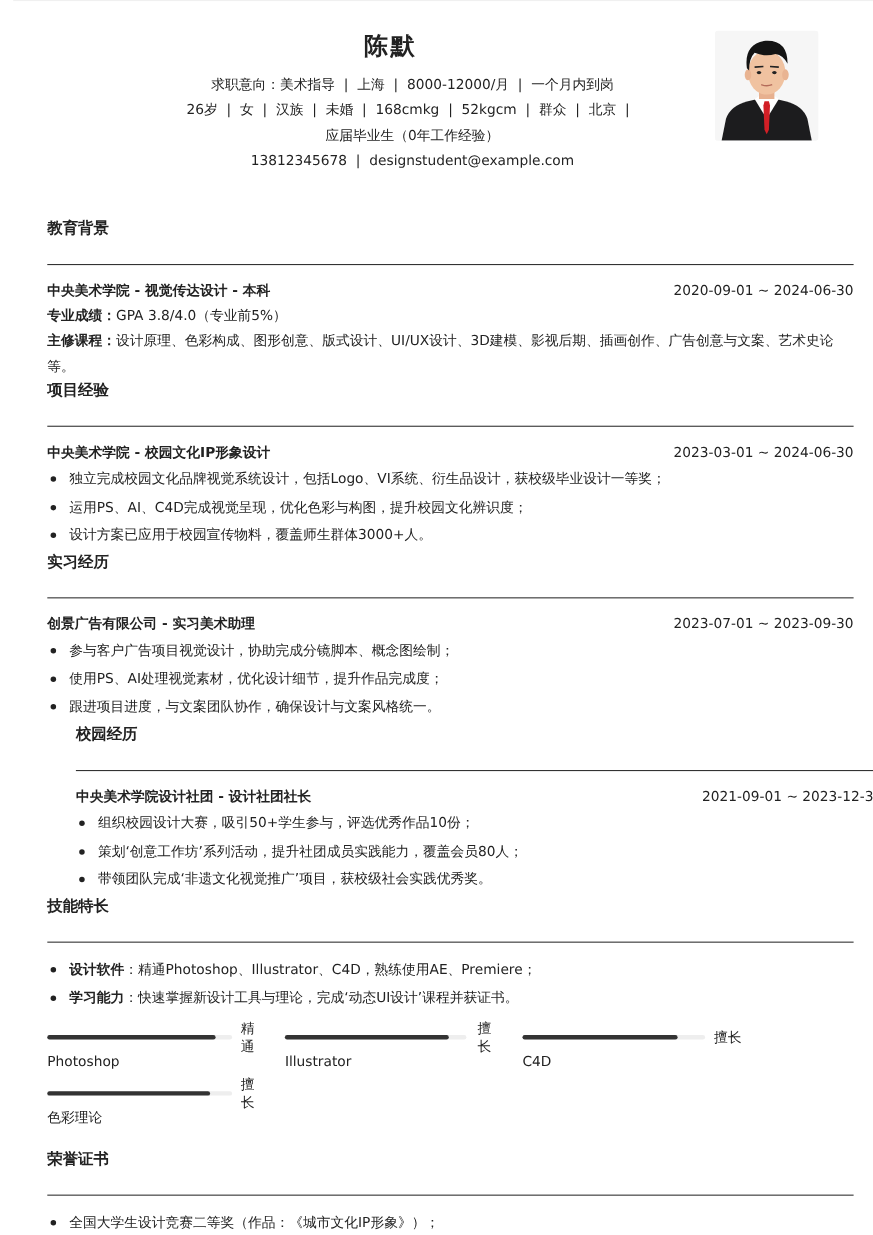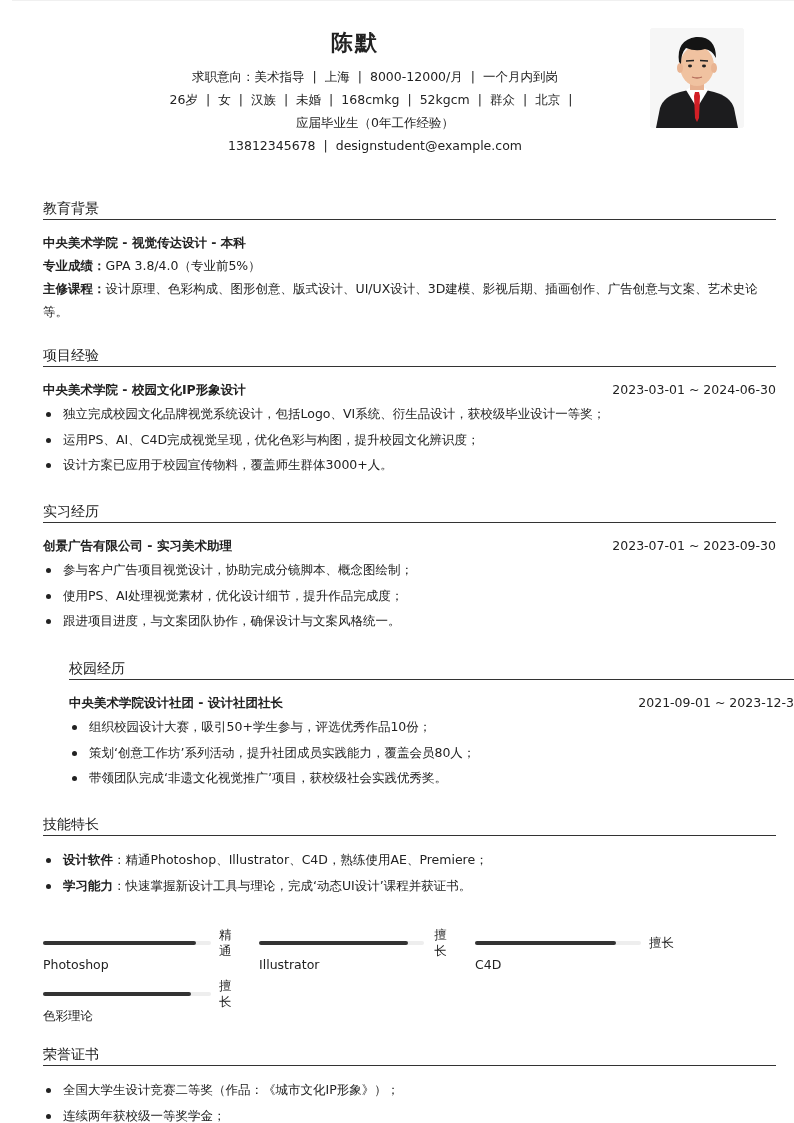--- a/index.html
+++ b/index.html
@@ -15,22 +15,22 @@
   .header { position:absolute; left:0; top:26px; width:686px; text-align:center; }
   .name { font-size:22px; font-weight:bold; color:#222; letter-spacing:2px; line-height:32px; margin-bottom:6px; }
   .info-line { line-height:23px; font-size:12.5px; color:#222;padding-left:40px; }
   .info-line .sep { display:inline-block; margin:0 8px; color:#222; }
   .avatar {
     position:absolute; left:638px; top:27px; width:94px; height:100px;
     background:#f7f7f7; overflow:hidden; border-radius:3px;
   }
   .section { position:absolute; left:31px; width:733px; }
   .section-title {
-    font-size:14px; font-weight:normal; color:#222; line-height:20px;
-    padding-bottom:1px; border-bottom:1.5px solid #333; margin-bottom:11px;
+    font-size:14px; font-weight:bold; color:#222; line-height:20px;
+    padding-bottom:22px; border-bottom:1.5px solid #333; margin-bottom:11px;
   }
   .row { display:flex; justify-content:space-between; line-height:23px; }
   .row .org { font-weight:bold;text-align:right; }
   .row .date { color:#222; }
   .line { line-height:23px; }
   .bold { font-weight:bold;text-align:right; }
   ul.bullets { list-style:none; margin:0; padding:0; }
   ul.bullets li { position:relative; padding-left:20px; line-height:25.5px; }
   ul.bullets li::before {
     content:""; position:absolute; left:3px; top:11px; width:5px; height:5px;
@@ -88,20 +88,21 @@
       <path d="M50 32.5 L58 33" stroke="#222" stroke-width="1.5"></path>
 
       <path d="M42 49 Q47 51 52 49" stroke="#b46c5a" stroke-width="1.3" fill="none"></path>
     </svg>
   </div>
 
   <div class="section" style="top:197px;">
     <div class="section-title">教育背景</div>
     <div class="row">
       <span class="org">中央美术学院 - 视觉传达设计 - 本科</span>
+      <span class="date">2020-09-01 ~ 2024-06-30</span>
     </div>
     <div class="line">
       <span class="bold">专业成绩：</span><span>GPA 3.8/4.0（专业前5%）</span>
     </div>
     <div class="line">
       <span class="bold">主修课程：</span><span>设计原理、色彩构成、图形创意、版式设计、UI/UX设计、3D建模、影视后期、插画创作、广告创意与文案、艺术史论等。</span>
     </div>
   </div>
 
   <div class="section" style="top:344px;">

